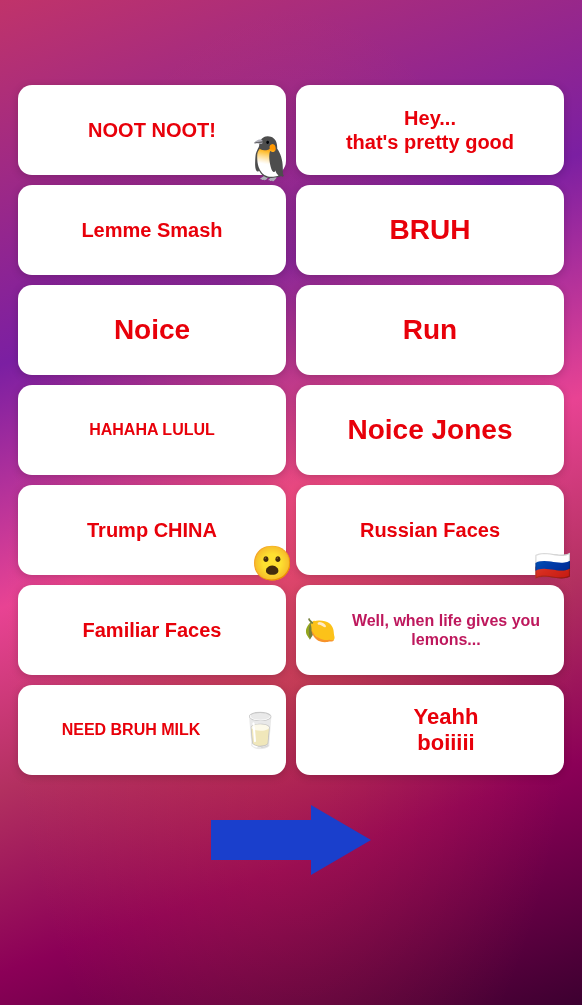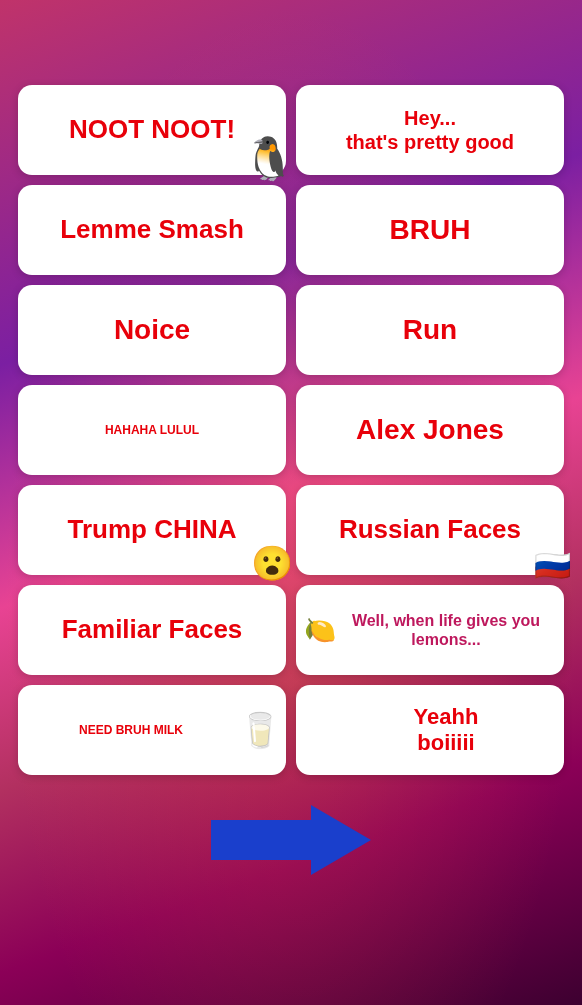--- a/index.html
+++ b/index.html
@@ -50,22 +50,22 @@
     }
 
     .cell-label {
       font-weight: 900;
       color: #e8000a;
       text-align: center;
       line-height: 1.2;
     }
 
     .cell-label.large { font-size: 28px; }
-    .cell-label.medium { font-size: 26px; }
-    .cell-label.small { font-size: 12px; }
+    .cell-label.medium { font-size: 20px; }
+    .cell-label.small { font-size: 16px; }
 
     
     .emoji-overlay {
       position: absolute;
       font-size: 38px;
       pointer-events: none;
     }
 
     .noot-emoji {
       right: -10px;
@@ -147,21 +147,21 @@
     <span class="cell-label large" style="">Noice</span>
   </div>
   <div class="cell">
     <span class="cell-label large">Run</span>
   </div>
 
   <div class="cell">
     <span class="cell-label small">HAHAHA LULUL</span>
   </div>
   <div class="cell">
-    <span class="cell-label large">Alex Jones</span>
+    <span class="cell-label large">Noice Jones</span>
   </div>
 
   <div class="cell">
     <span class="cell-label medium">Trump CHINA</span>
     <span class="emoji-overlay trump-emoji" style="font-size:34px;">😮</span>
   </div>
   <div class="cell">
     <span class="cell-label medium">Russian Faces</span>
     <span class="emoji-overlay russia-emoji">🇷🇺</span>
   </div>

